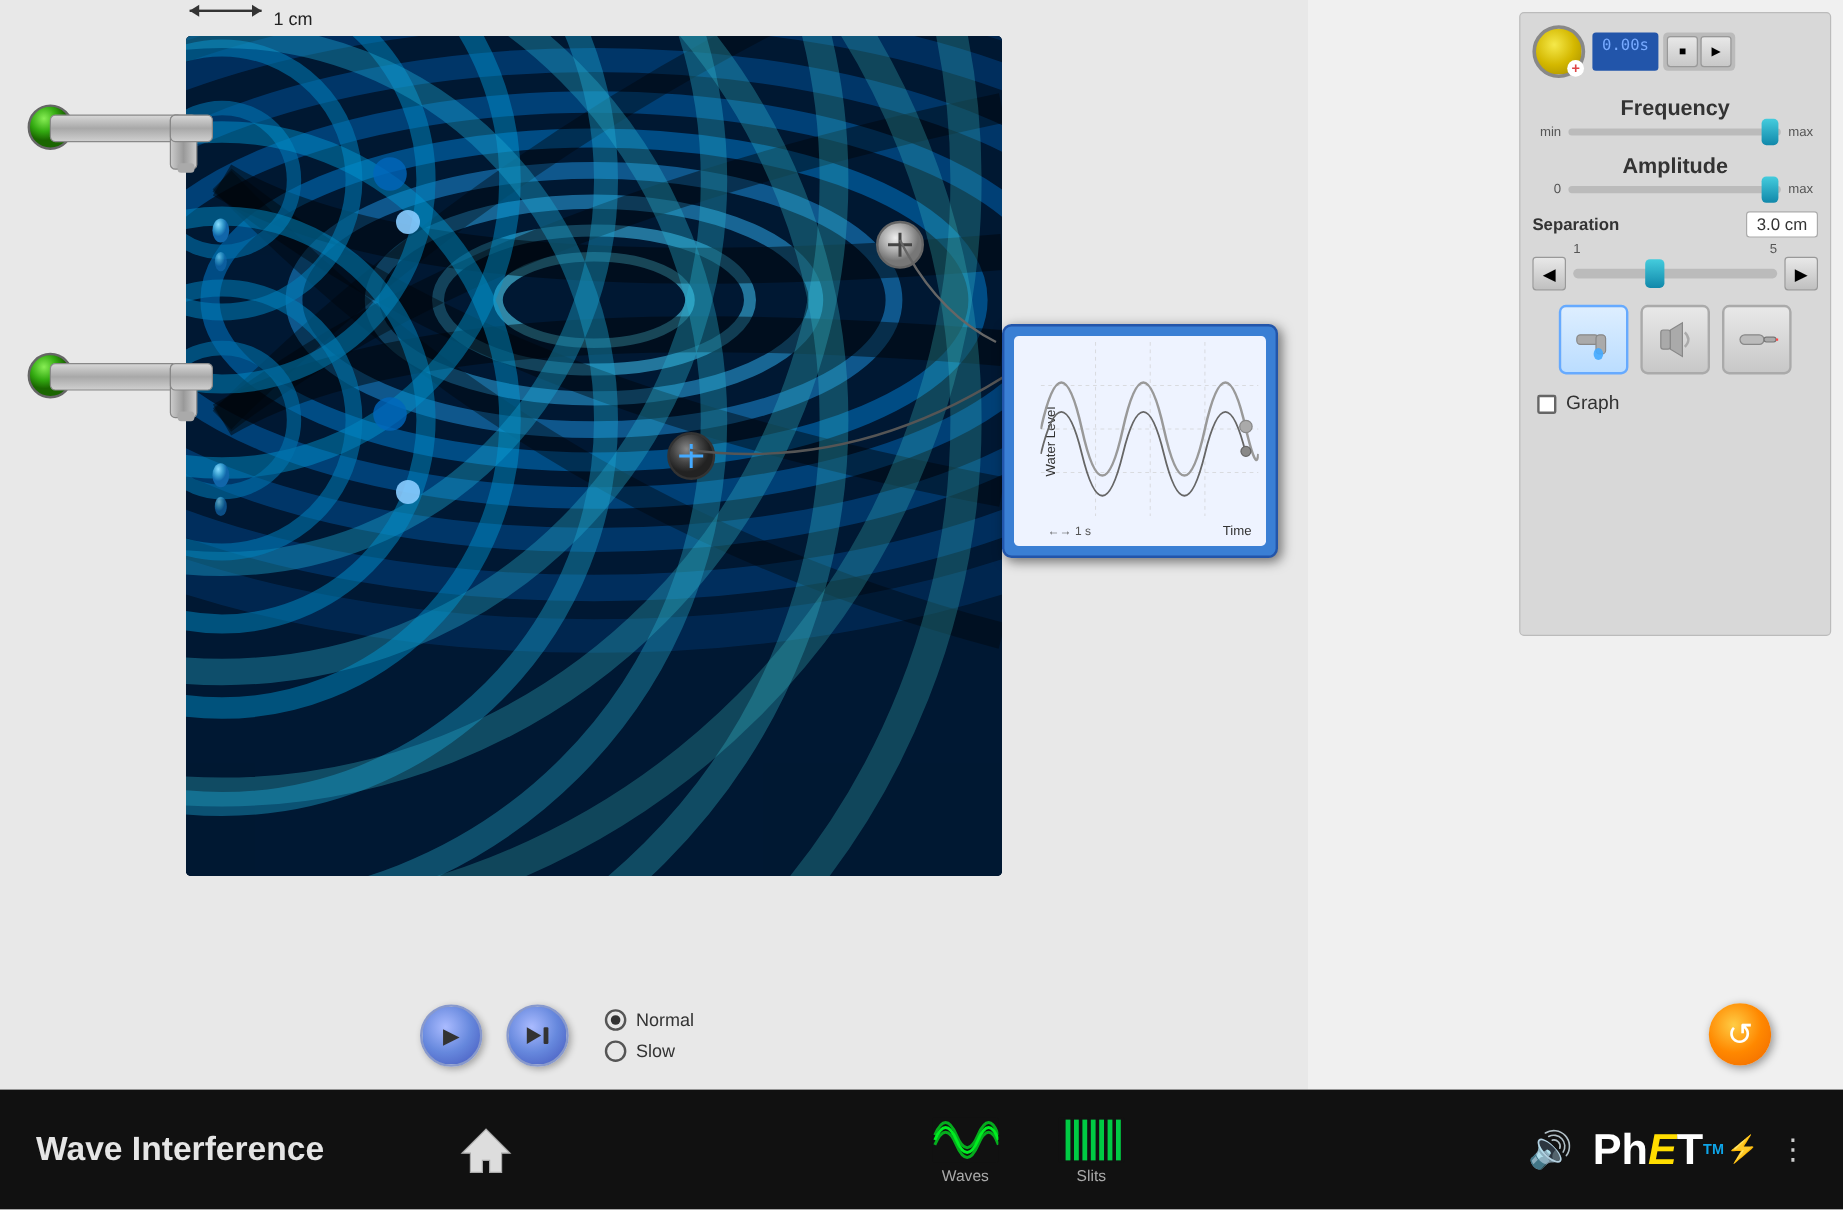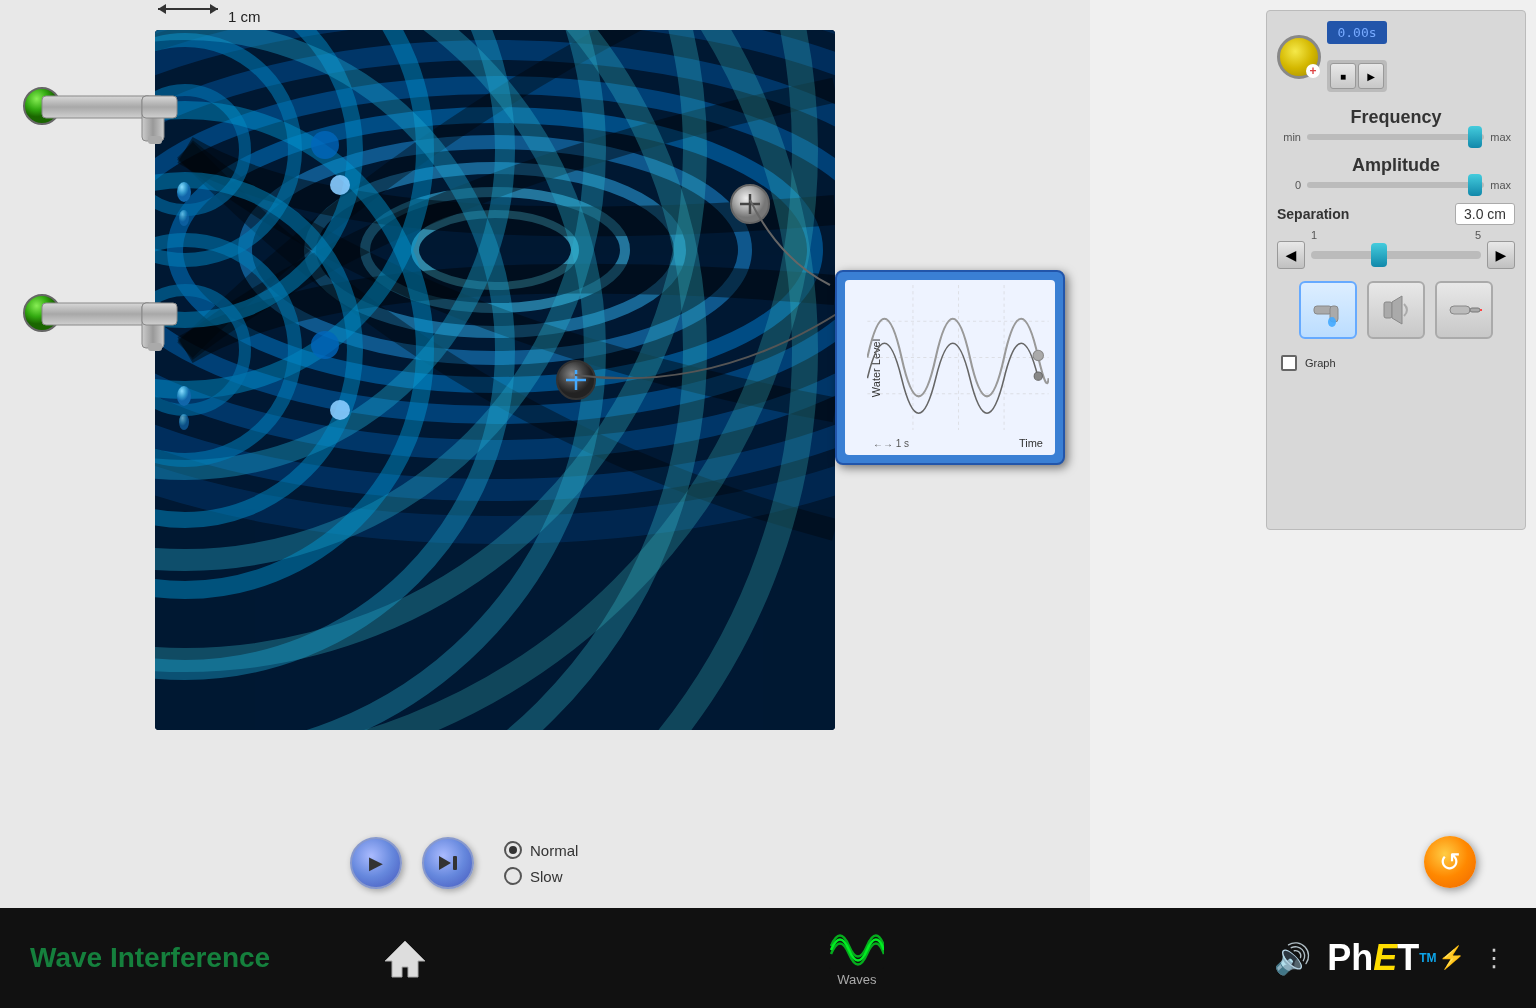--- a/index.html
+++ b/index.html
@@ -308,21 +308,21 @@
     }
     .checkbox {
       width: 16px;
       height: 16px;
       border: 2px solid #666;
       background: white;
       border-radius: 2px;
       cursor: pointer;
     }
     .checkbox-label {
-      font-size: 11px;
+      font-size: 16px;
       color: #333;
     }
 
     
     .bottom-controls {
       position: absolute;
       bottom: 100px;
       left: 0;
       width: 1090px;
       height: 90px;
@@ -399,21 +399,21 @@
       bottom: 0;
       left: 0;
       width: 1536px;
       height: 100px;
       background: #111;
       display: flex;
       align-items: center;
     }
 
     .taskbar-title {
-      color: #15803d;
+      color: #e5e5e5;
       font-size: 28px;
       font-weight: bold;
       padding: 0 30px;
       min-width: 370px;
     }
 
     .taskbar-home {
       width: 70px;
       height: 70px;
       display: flex;
@@ -741,21 +741,21 @@
       <div style="position:absolute; bottom:6px; right:12px; font-size:11px; color:#333;">Time</div>
     </div>
   </div>
 
 </div>
 
 <div class="right-panel" style="top:10px; right:10px;">
 
   <div class="timer-widget">
     <div class="magnifier-icon"></div>
-    <div style="display:flex; flex-direction:column; gap:16px;">
+    <div style="display:flex; flex-direction:row; gap:4px;">
       <div class="timer-display">0.00s</div>
       <div class="timer-controls">
         <div class="timer-btn">■</div>
         <div class="timer-btn">▶</div>
       </div>
     </div>
   </div>
 
   <div class="control-section">
     <div class="control-label">Frequency</div>
@@ -871,20 +871,37 @@
 
           <path d="M 2 19 C 8 5, 14 5, 20 19 C 26 33, 32 33, 38 19 C 44 5, 50 5, 55 19" fill="none" stroke="#00ee22" stroke-width="2.5"></path>
           <path d="M 2 19 C 8 5, 14 5, 20 19 C 26 33, 32 33, 38 19 C 44 5, 50 5, 55 19" fill="none" stroke="#00ee22" stroke-width="2.5" transform="translate(0,4)" opacity="0.7"></path>
           <path d="M 2 19 C 8 5, 14 5, 20 19 C 26 33, 32 33, 38 19 C 44 5, 50 5, 55 19" fill="none" stroke="#00ee22" stroke-width="2.5" transform="translate(0,-4)" opacity="0.7"></path>
         </svg>
       </div>
       <span class="tab-label">Waves</span>
     </div>
 
 
+    <div class="taskbar-tab">
+      <div class="tab-icon">
+        <svg width="55" height="38" viewBox="0 0 55 38">
+          <rect width="55" height="38" fill="#111" rx="2"></rect>
+
+          <rect x="2" y="2" width="51" height="34" fill="#111" rx="1"></rect>
+          <rect x="6" y="2" width="4" height="34" fill="#00cc44"></rect>
+          <rect x="13" y="2" width="4" height="34" fill="#00cc44"></rect>
+          <rect x="20" y="2" width="4" height="34" fill="#00cc44"></rect>
+          <rect x="27" y="2" width="4" height="34" fill="#00cc44"></rect>
+          <rect x="34" y="2" width="4" height="34" fill="#00cc44"></rect>
+          <rect x="41" y="2" width="4" height="34" fill="#00cc44"></rect>
+          <rect x="48" y="2" width="4" height="34" fill="#00cc44"></rect>
+        </svg>
+      </div>
+      <span class="tab-label">Slits</span>
+    </div>
 
   </div>
 
   <div class="taskbar-right">
     <span class="volume-icon">🔊</span>
 
     <div class="phet-logo">
       <span class="phet-ph">Ph</span>
         <span class="phet-e">E</span>
         <span class="phet-t">T</span>

